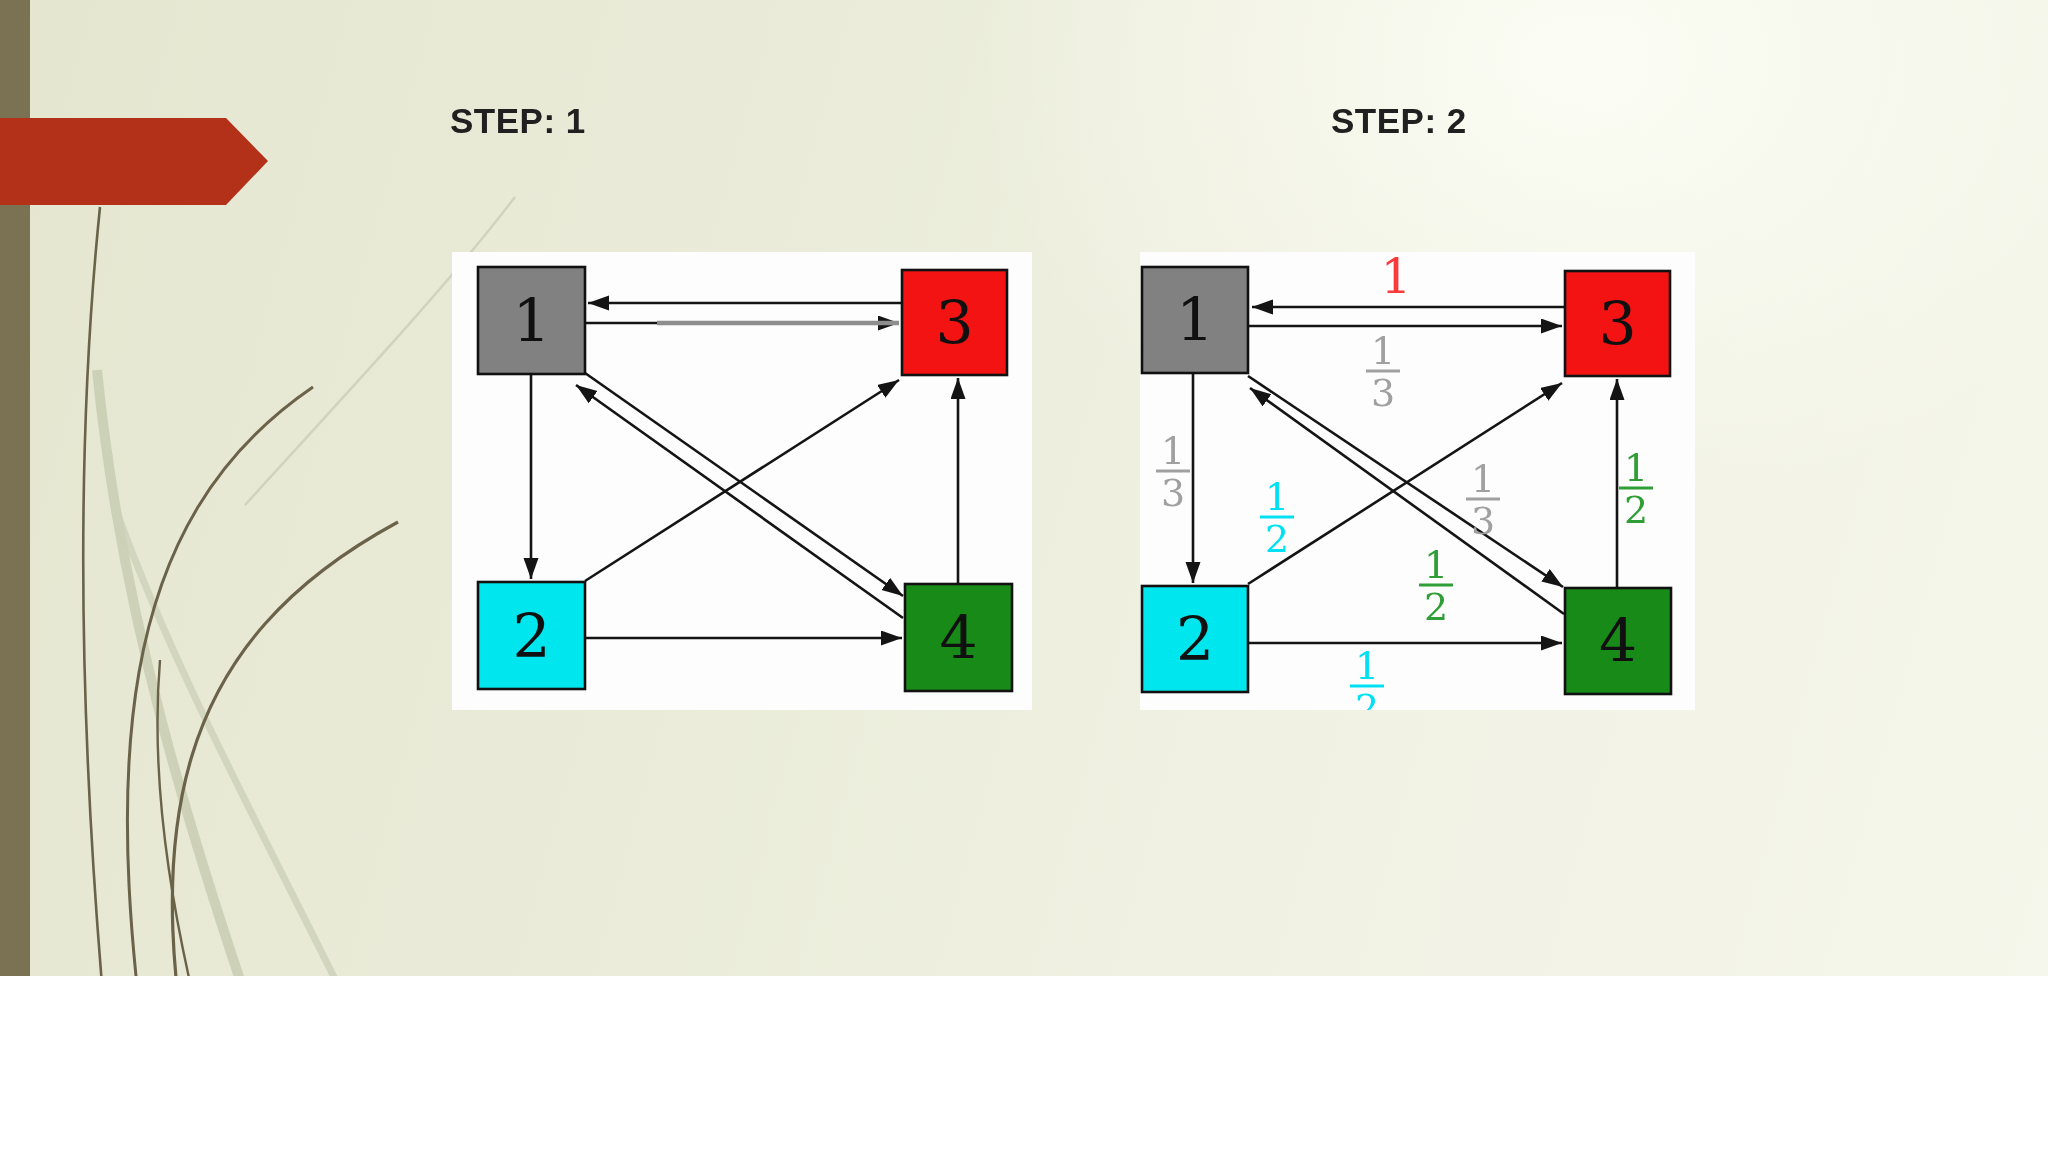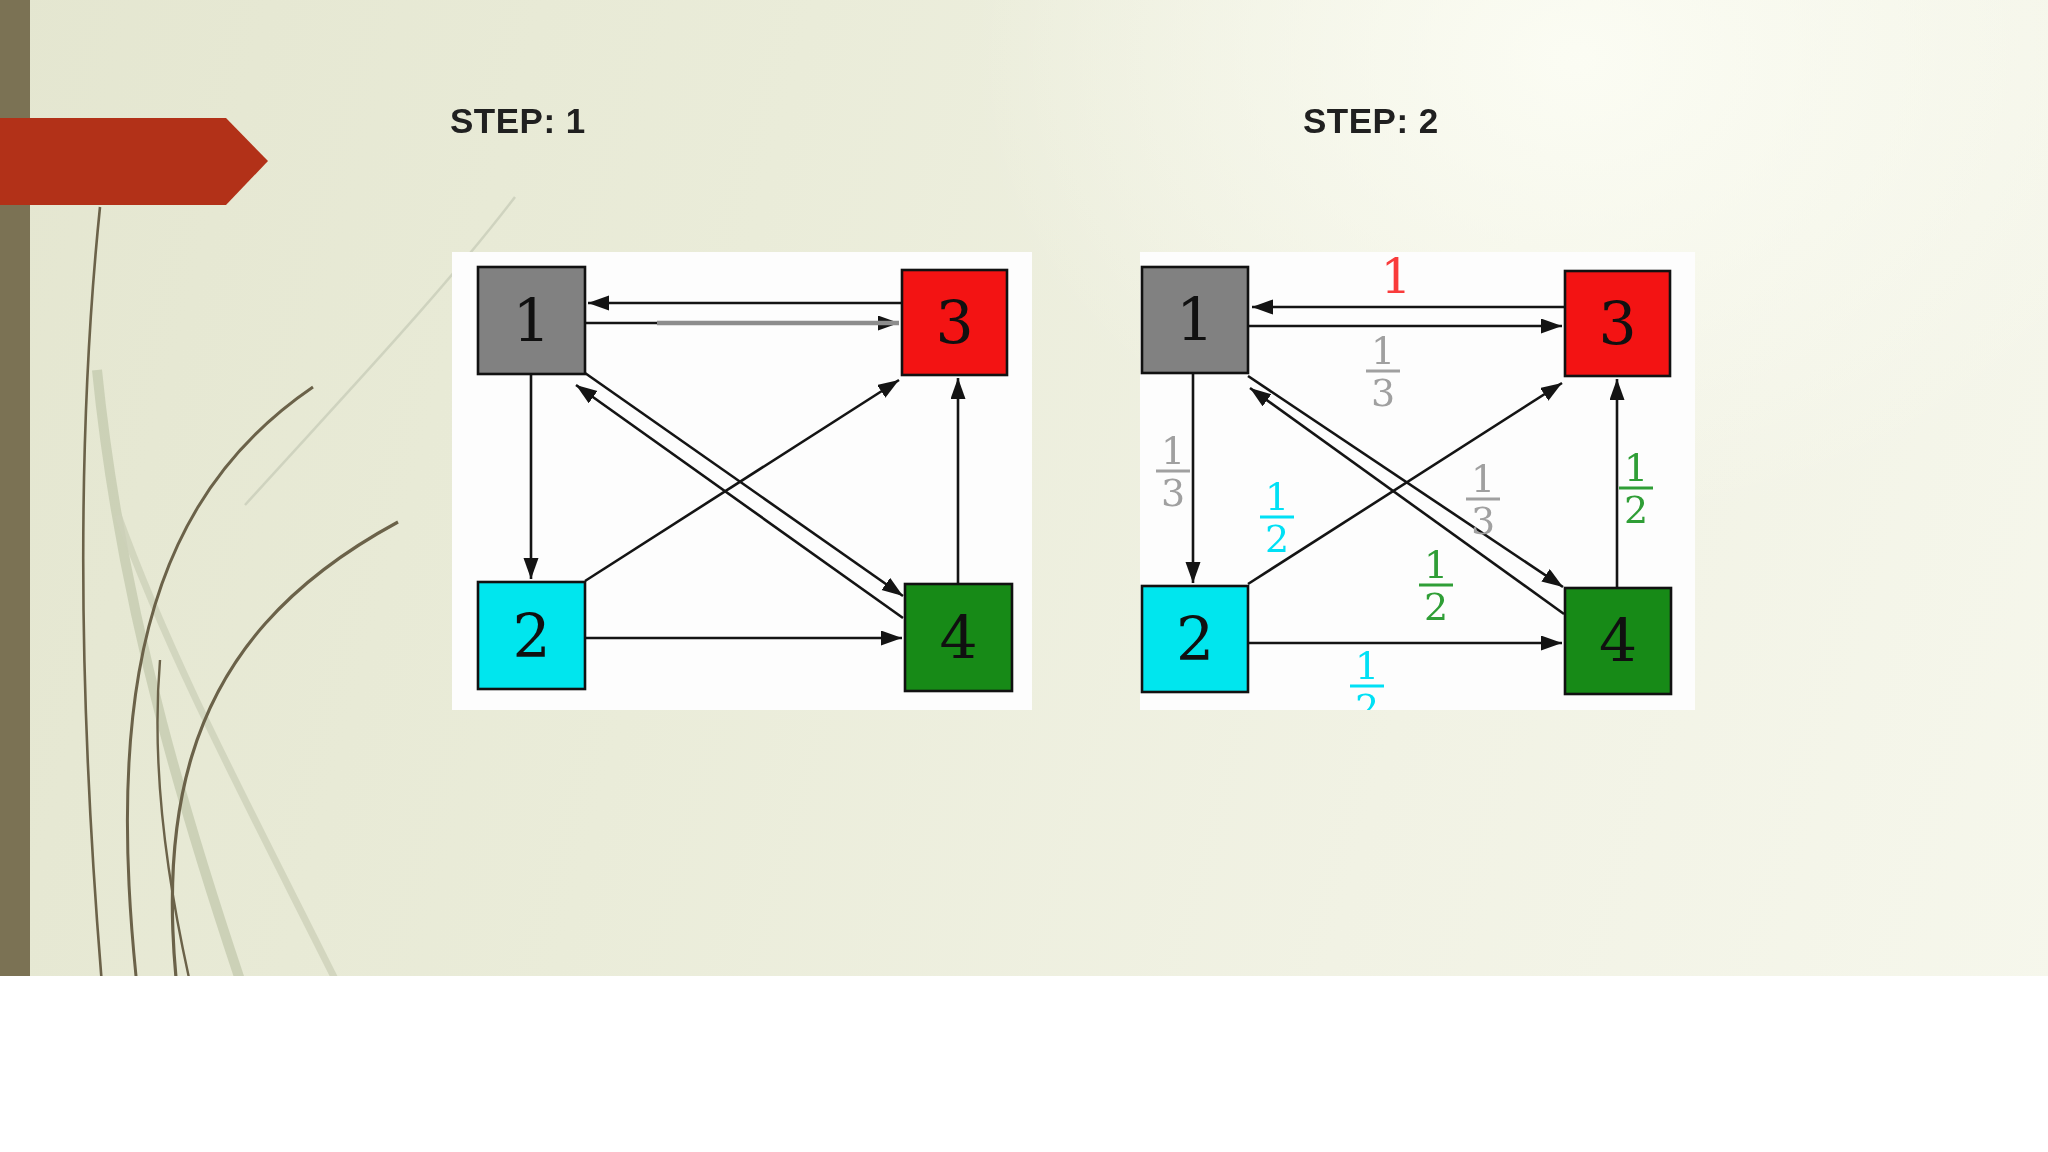--- a/index.html
+++ b/index.html
@@ -45,21 +45,21 @@
     <path d="M 235,1152 C 168,930 150,780 160,660" fill="none" stroke="#6b6249" stroke-width="2.4"></path>
   </svg>
 
   <div class="left-bar" style="background: rgb(123, 114, 84);"></div>
 
   <svg class="red-arrow" width="300" height="230" viewBox="0 0 300 230">
     <polygon points="0,118 226,118 268,161 226,205 0,205" fill="#b23118"></polygon>
   </svg>
 
   <div class="panel-title" id="title-step1" style="color: rgb(32, 32, 32);">STEP: 1</div>
-  <div class="panel-title" id="title-step2" style="color: rgb(32, 32, 32);">STEP: 2</div>
+  <div class="panel-title" id="title-step2" style="color: rgb(32, 32, 32); margin-left: 28px;">STEP: 2</div>
 
   <div id="diagrams">
       <svg width="580" height="458" viewBox="0 0 580 458" class="diagram" style="left: 452px; top: 252px; background: rgb(253, 253, 253);">
         <defs>
           <marker id="arw0" markerUnits="userSpaceOnUse" markerWidth="23" markerHeight="16" refX="21" refY="7.5" orient="auto">
             <path d="M0,0 L21,7.5 L0,15 Z" fill="#141414"></path>
           </marker>
         </defs>
         <line x1="450" y1="51" x2="136" y2="51" stroke="#141414" stroke-width="2.6" marker-end="url(#arw0)"></line>
         <line x1="133" y1="71" x2="447" y2="71" stroke="#141414" stroke-width="2.6" marker-end="url(#arw0)"></line>

